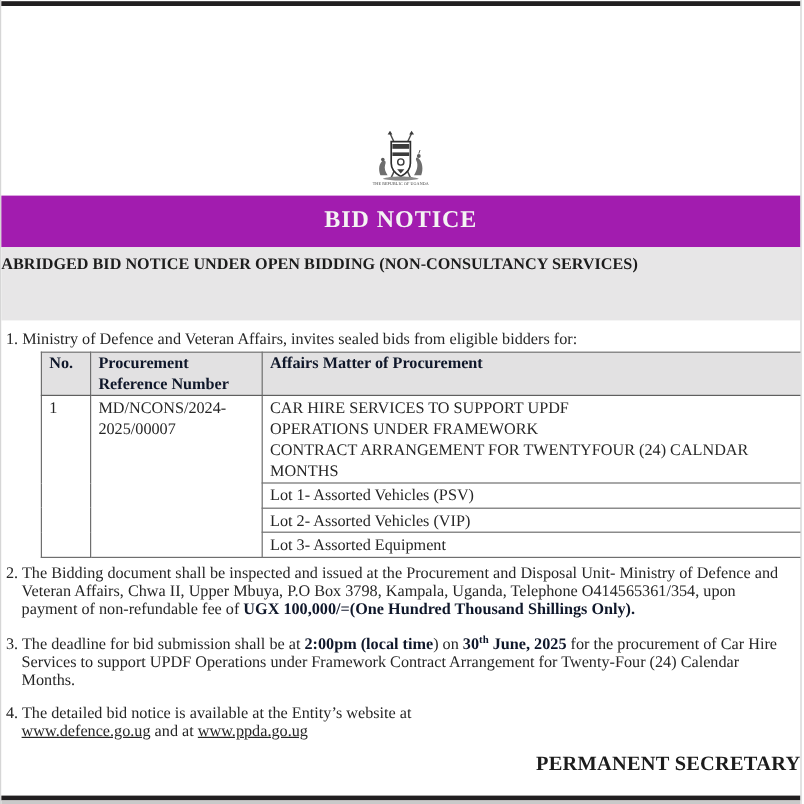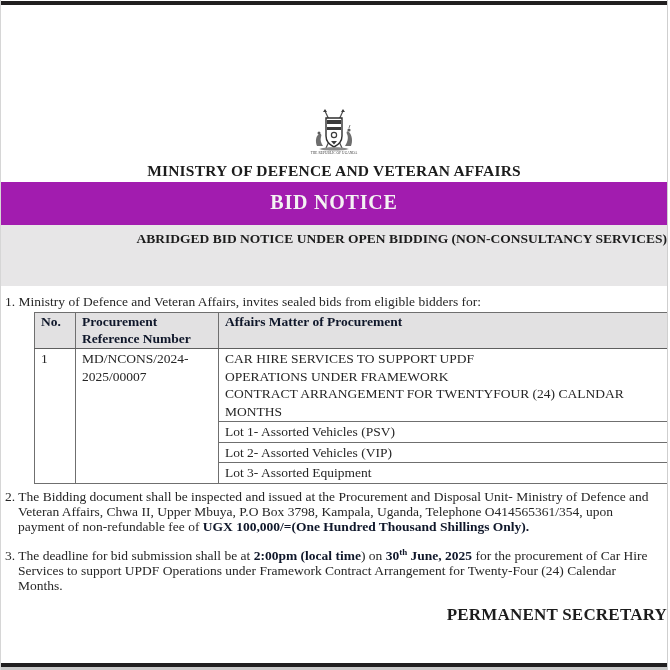--- a/index.html
+++ b/index.html
@@ -23,21 +23,21 @@
     margin-top:3px;text-align:center;font-weight:bold;
     font-size:15.5px;line-height:17px;color:#1c1c1c;letter-spacing:.2px;
   }
   .bid-banner{
     margin-top:3px;height:43px;background:#a21caf;color:#f4f3f3;
     text-align:center;font-weight:bold;font-size:20px;line-height:40px;
     letter-spacing:.8px;
   }
   .abridged-bar{
     height:61px;background:#e7e6e7;box-sizing:border-box;
-    padding-top:6px;text-align:right;font-weight:bold;
+    padding-top:6px;text-align:left;font-weight:bold;
     font-size:13.5px;color:#1c1c1c;
   }
   .body-text{font-size:13.5px;line-height:15.3px;}
   .item{
     margin:0;padding-left:15px;text-indent:-13px;
     padding-right:8px;margin-left:2px;
   }
   .item1{margin-top:8px;}
   .item2{margin-top:5px;}
   .item3{margin-top:13px;}
@@ -101,21 +101,20 @@
       <rect x="18" y="19" width="14" height="3" fill="#3b3b3b"></rect>
       <circle cx="25" cy="27" r="2.6" fill="none" stroke="#3b3b3b" stroke-width="1.2"></circle>
       <path d="M22 33 H28 L25 36.5 Z" fill="#3b3b3b"></path>
 
       <path d="M10 41 C15 38.5 35 38.5 40 41 C35 43 15 43 10 41 Z" fill="#8a8a8a"></path>
 
       <text x="25" y="46" text-anchor="middle" fill="#3a3a3a" class="emblem-caption">THE REPUBLIC OF UGANDA</text>
     </svg>
   </div>
 
-  <div class="ministry-title">MINISTRY OF DEFENCE AND VETERAN AFFAIRS</div>
 
   <div class="bid-banner">BID NOTICE</div>
 
   <div class="abridged-bar">ABRIDGED BID NOTICE UNDER OPEN BIDDING (NON-CONSULTANCY SERVICES)</div>
 
   <p class="body-text item item1"><span>1.</span> <span>Ministry of Defence and Veteran Affairs, invites sealed bids from eligible bidders for:</span></p>
 
   <table class="bid-table">
     <colgroup>
         <col class="col-no">
@@ -145,20 +144,22 @@
     <tr>
       <td class="cell-lot">Lot 3- Assorted Equipment</td>
     </tr>
   </tbody>
     </table>
 
   <p class="body-text item item2"><span>2.</span> <span>The Bidding document shall be inspected and issued at the Procurement and Disposal Unit- Ministry of Defence and Veteran Affairs, Chwa II, Upper Mbuya, P.O Box 3798, Kampala, Uganda, Telephone O414565361/354, upon payment of non-refundable fee of </span><span class="bold">UGX 100,000/=(One Hundred Thousand Shillings Only).</span></p>
 
   <p class="body-text item item3"><span>3.</span> <span>The deadline for bid submission shall be at </span><span class="bold">2:00pm (local time</span><span>) on </span><span class="bold">30</span><sup class="ord bold">th</sup><span class="bold"> June, 2025</span><span> for the procurement of Car Hire Services to support UPDF Operations under Framework Contract Arrangement for Twenty-Four (24) Calendar Months.</span></p>
 
+  <p class="body-text item item4"><span>4.</span> <span>The detailed bid notice is available at the Entity’s website at</span><br>
+    <span class="doc-link">www.defence.go.ug</span><span> and at </span><span class="doc-link">www.ppda.go.ug</span></p>
 
   <div class="signatory">PERMANENT SECRETARY</div>
 
   <div class="bottom-strip">
     <div class="rule"></div>
     <div class="shade"></div>
   </div>
 
 </div>
 

